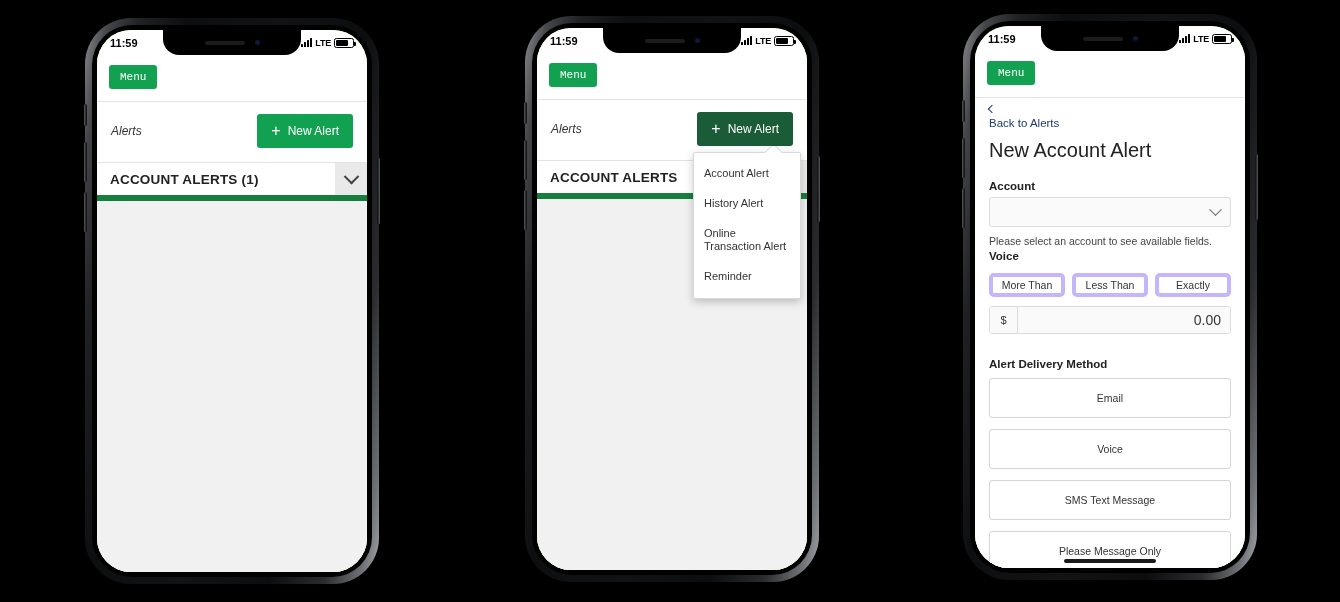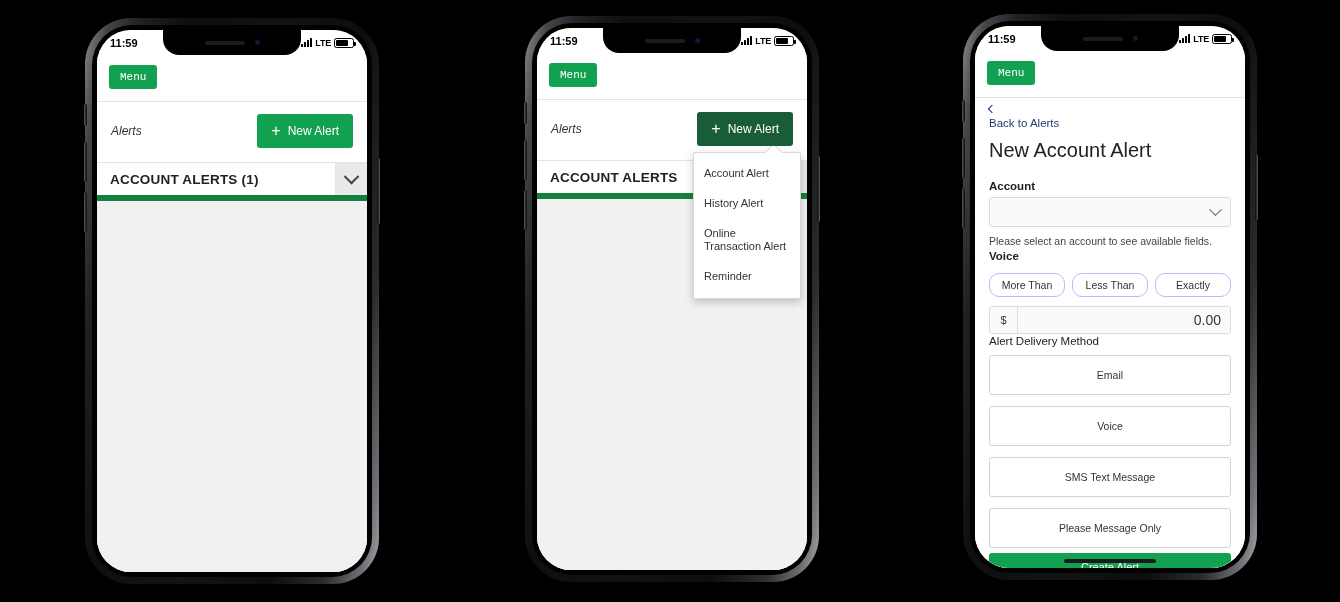--- a/index.html
+++ b/index.html
@@ -199,39 +199,39 @@
     justify-content:flex-end; padding-right:10px; cursor:pointer;
   }
   .sel-chev {
     width:9px; height:9px; border-right:1.6px solid #6a6a6a;
     border-bottom:1.6px solid #6a6a6a; transform:rotate(45deg) translate(-2px,-2px);
   }
   .hint { font-size:10.5px; color:#444; margin:8px 0 3px; }
 
   .seg-row { display:flex; gap:7px; margin-top:6px; }
   .seg-btn {
-    flex:1; height:24px; border:1px solid #c4b5fd; background:#fff;
-    font-size:10.5px; color:#333; border-radius:10px; cursor:pointer;
+    flex:1; height:24px; border:4px solid #c4b5fd; background:#fff;
+    font-size:10.5px; color:#333; border-radius:5px; cursor:pointer;
     font-family:inherit;
   }
 
   .amount-row {
     display:flex; margin-top:9px; border:1px solid #dcdcdc;
     border-radius:3px; overflow:hidden; height:28px; background:#fafafa;
   }
   .amount-sym {
     width:28px; display:flex; align-items:center; justify-content:center;
     font-size:11px; color:#333; border-right:1px solid #dcdcdc; background:#fafafa;
   }
   .amount-val {
     flex:1; display:flex; align-items:center; justify-content:flex-end;
     padding-right:9px; font-size:14px; color:#333; background:#fafafa;text-align:center;
   }
 
-  .delivery-label { font-size:11.5px; font-weight:normal; color:#222; margin:1px 0 8px; }
+  .delivery-label { font-size:11.5px; font-weight:bold; color:#222; margin:24px 0 8px; }
   .grid2 { display:grid; grid-template-columns:1fr; gap:11px; }
   .tile {
     height:40px; border:1px solid #d4d4d4; background:#fff; border-radius:3px;
     font-size:10.5px; color:#333; cursor:pointer; font-family:inherit;
   }
 
   .create-btn {
     margin-top:auto; margin-bottom:12px; height:28px; width:100%;
     background:#12a150; color:#fff; border:none; border-radius:3px;
     font-size:11px; cursor:pointer; font-family:inherit;

